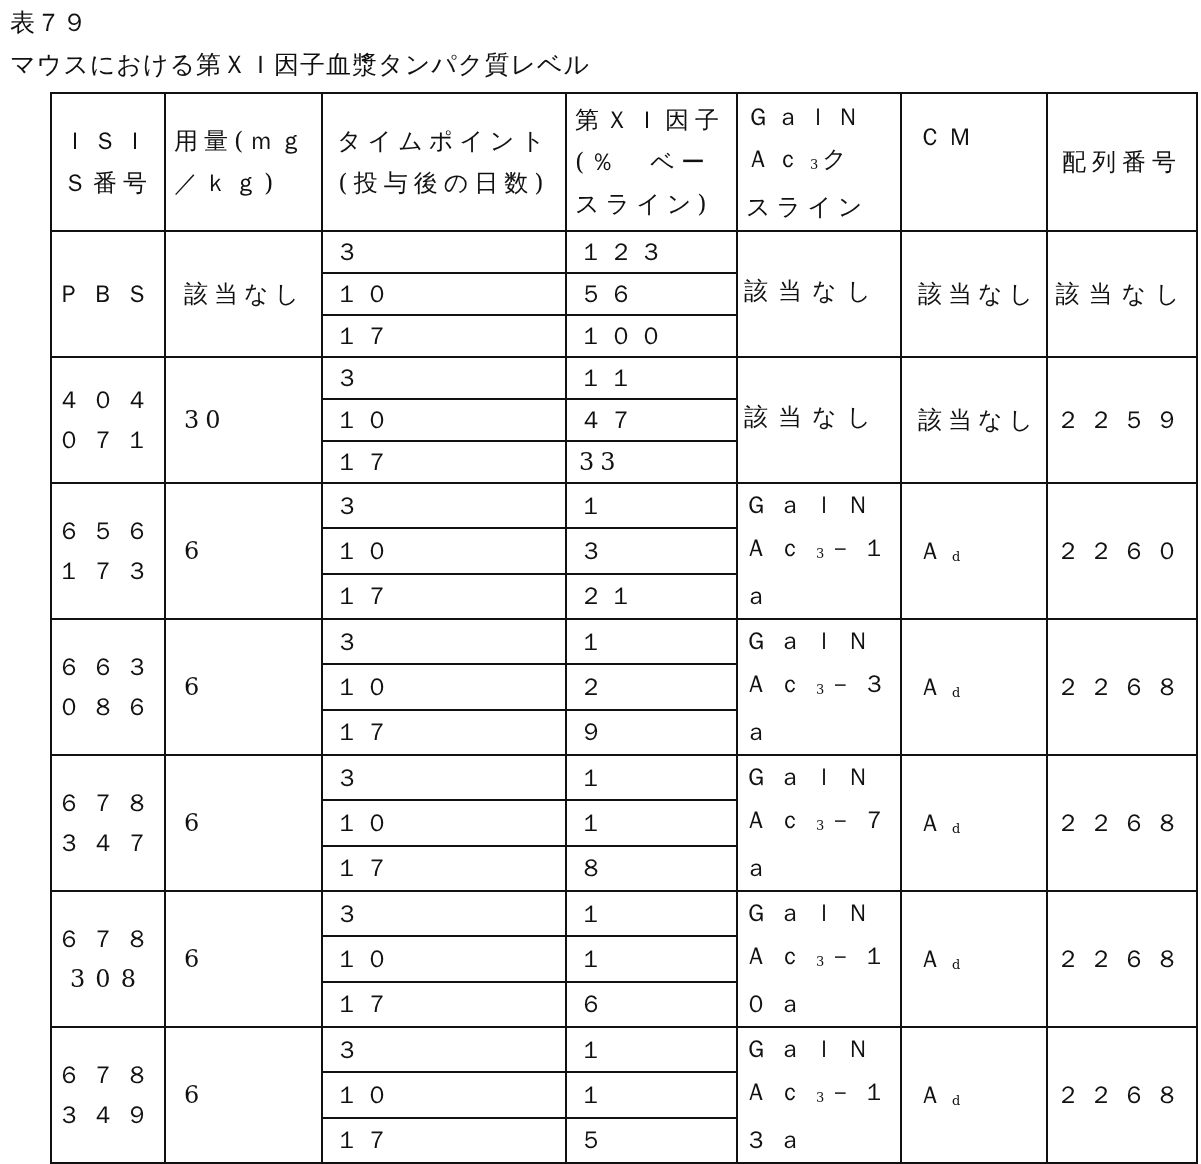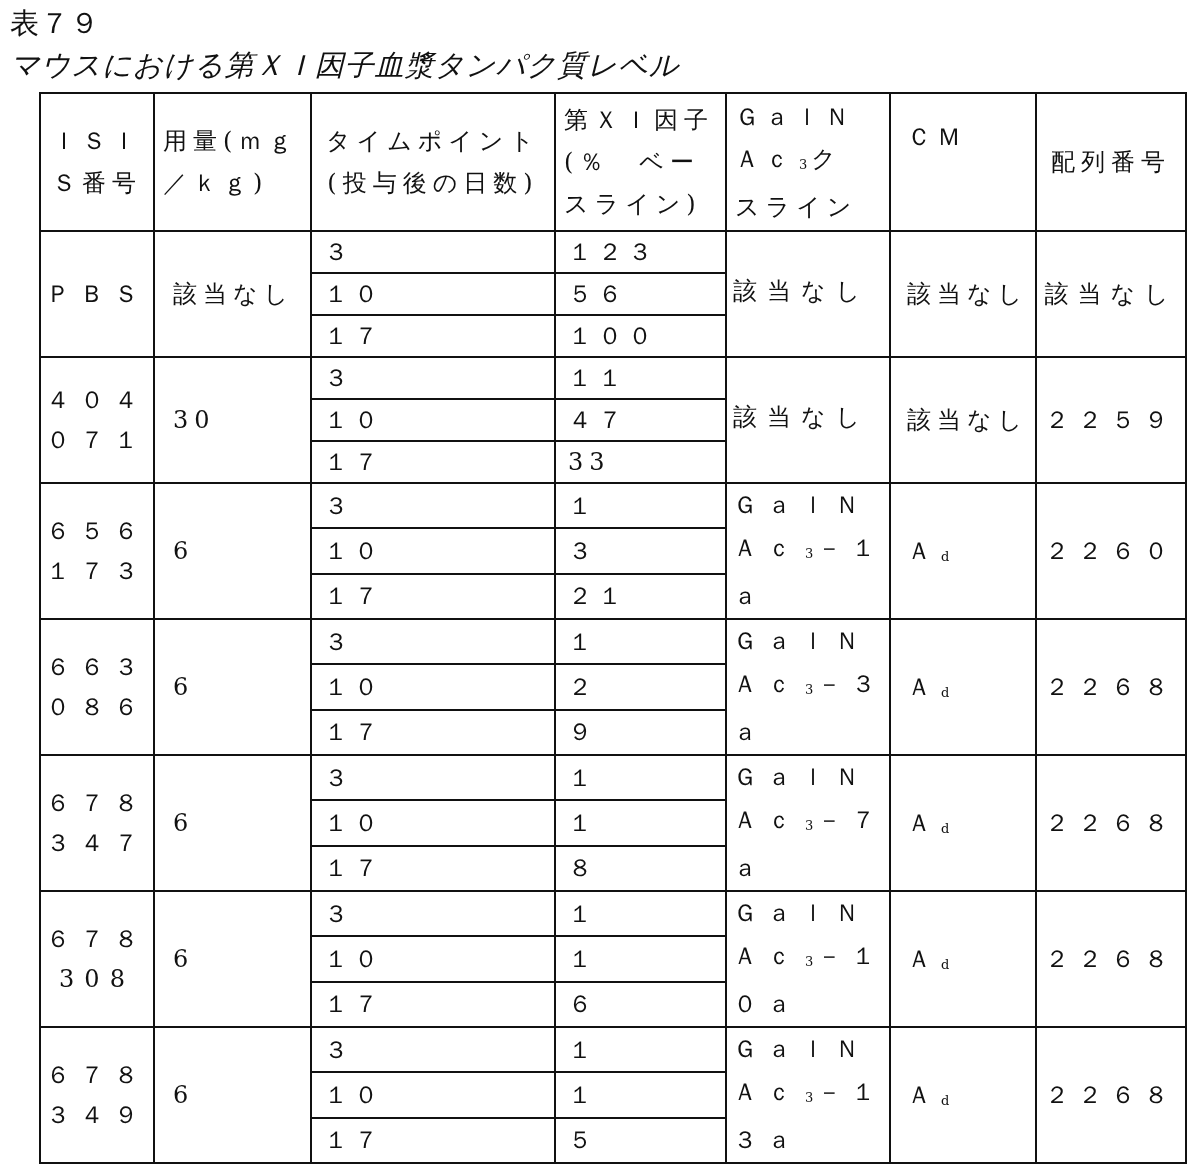--- a/index.html
+++ b/index.html
@@ -1,21 +1,21 @@
 <!DOCTYPE html>
 <html><head>
 <meta charset="utf-8">
 <style>
   html, body { margin:0; padding:0; background:#ffffff; }
   body { width:1201px; height:1164px; position:relative; overflow:hidden;
          font-family:"DejaVu Serif","Liberation Serif",serif; color:#111; }
-  .caption { position:absolute; left:10px; font-size:29px; line-height:30px; letter-spacing:1px; }
+  .caption { position:absolute; left:10px; font-size:25px; line-height:30px; letter-spacing:1px; }
   #cap-num { top:8px; }
-  #cap-title { top:50px;font-style:italic; }
-  table { position:absolute; left:39px; top:92px; border-collapse:collapse; table-layout:fixed;border-radius:28px; }
+  #cap-title { top:50px; }
+  table { position:absolute; left:50px; top:92px; border-collapse:collapse; table-layout:fixed;border-radius:28px; }
   td, th { border:2px solid #111; padding:0; vertical-align:middle; font-weight:normal;
            font-size:24px; letter-spacing:6px; }
   th { text-align:left; line-height:42px; padding:2px 8px; vertical-align:middle; }
   th.center { text-align:center; }
   th.top { vertical-align:top; }
   td.sub { height:40px; padding:0 12px; line-height:40px; }
   td.id { text-align:center; line-height:40px; letter-spacing:10px; padding-left:0; }
   td.dose { padding-left:18px; }
   td.seq { text-align:center; letter-spacing:9px; }
   .cl { line-height:43px; padding-left:6px; letter-spacing:10px; }

